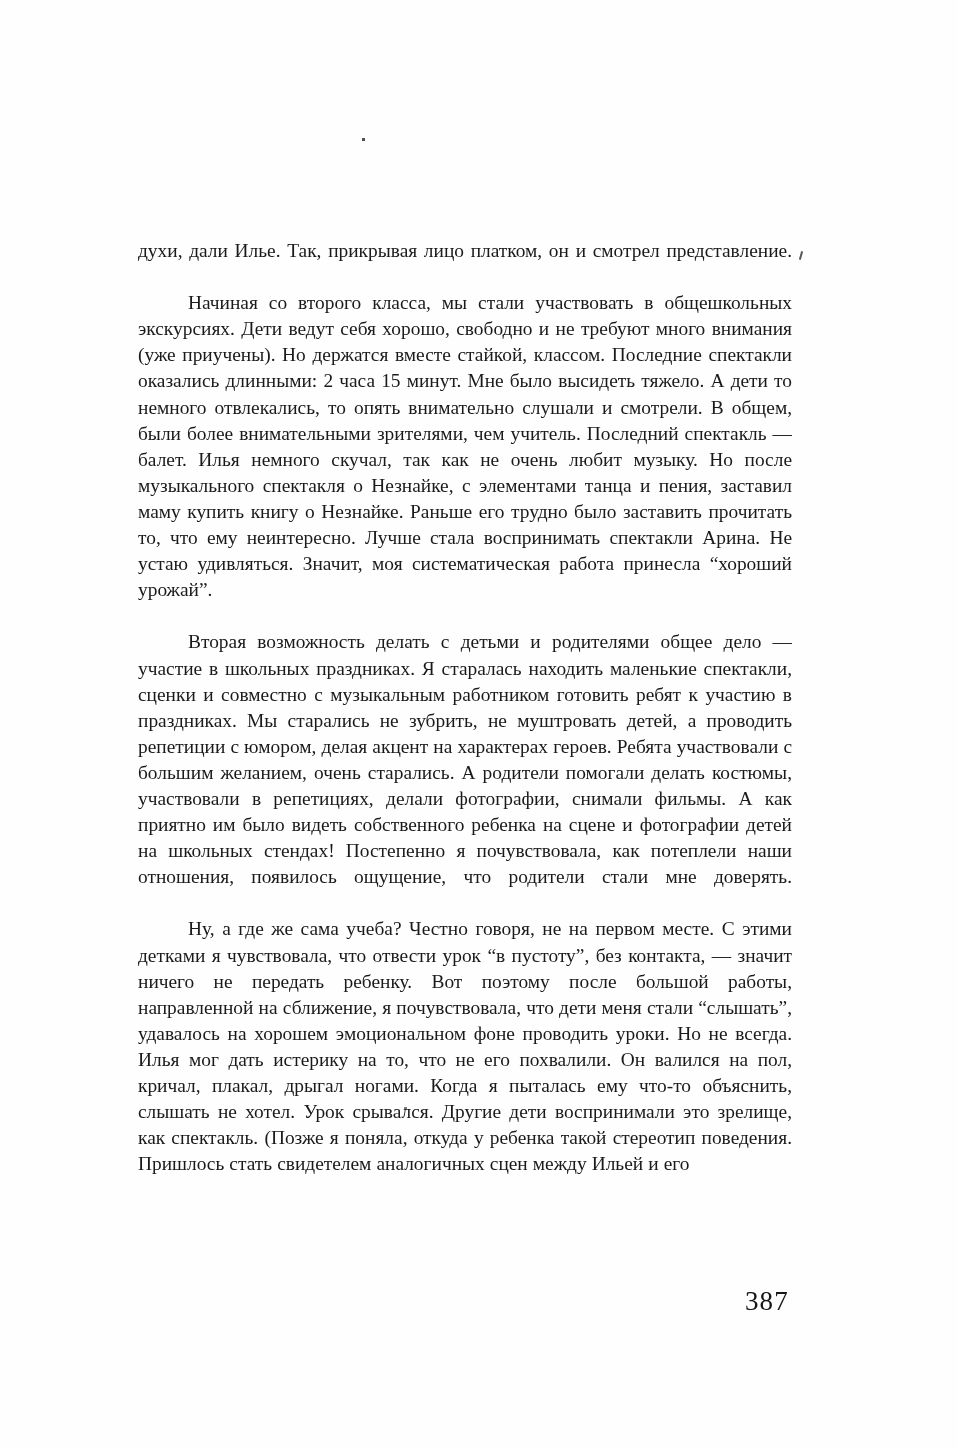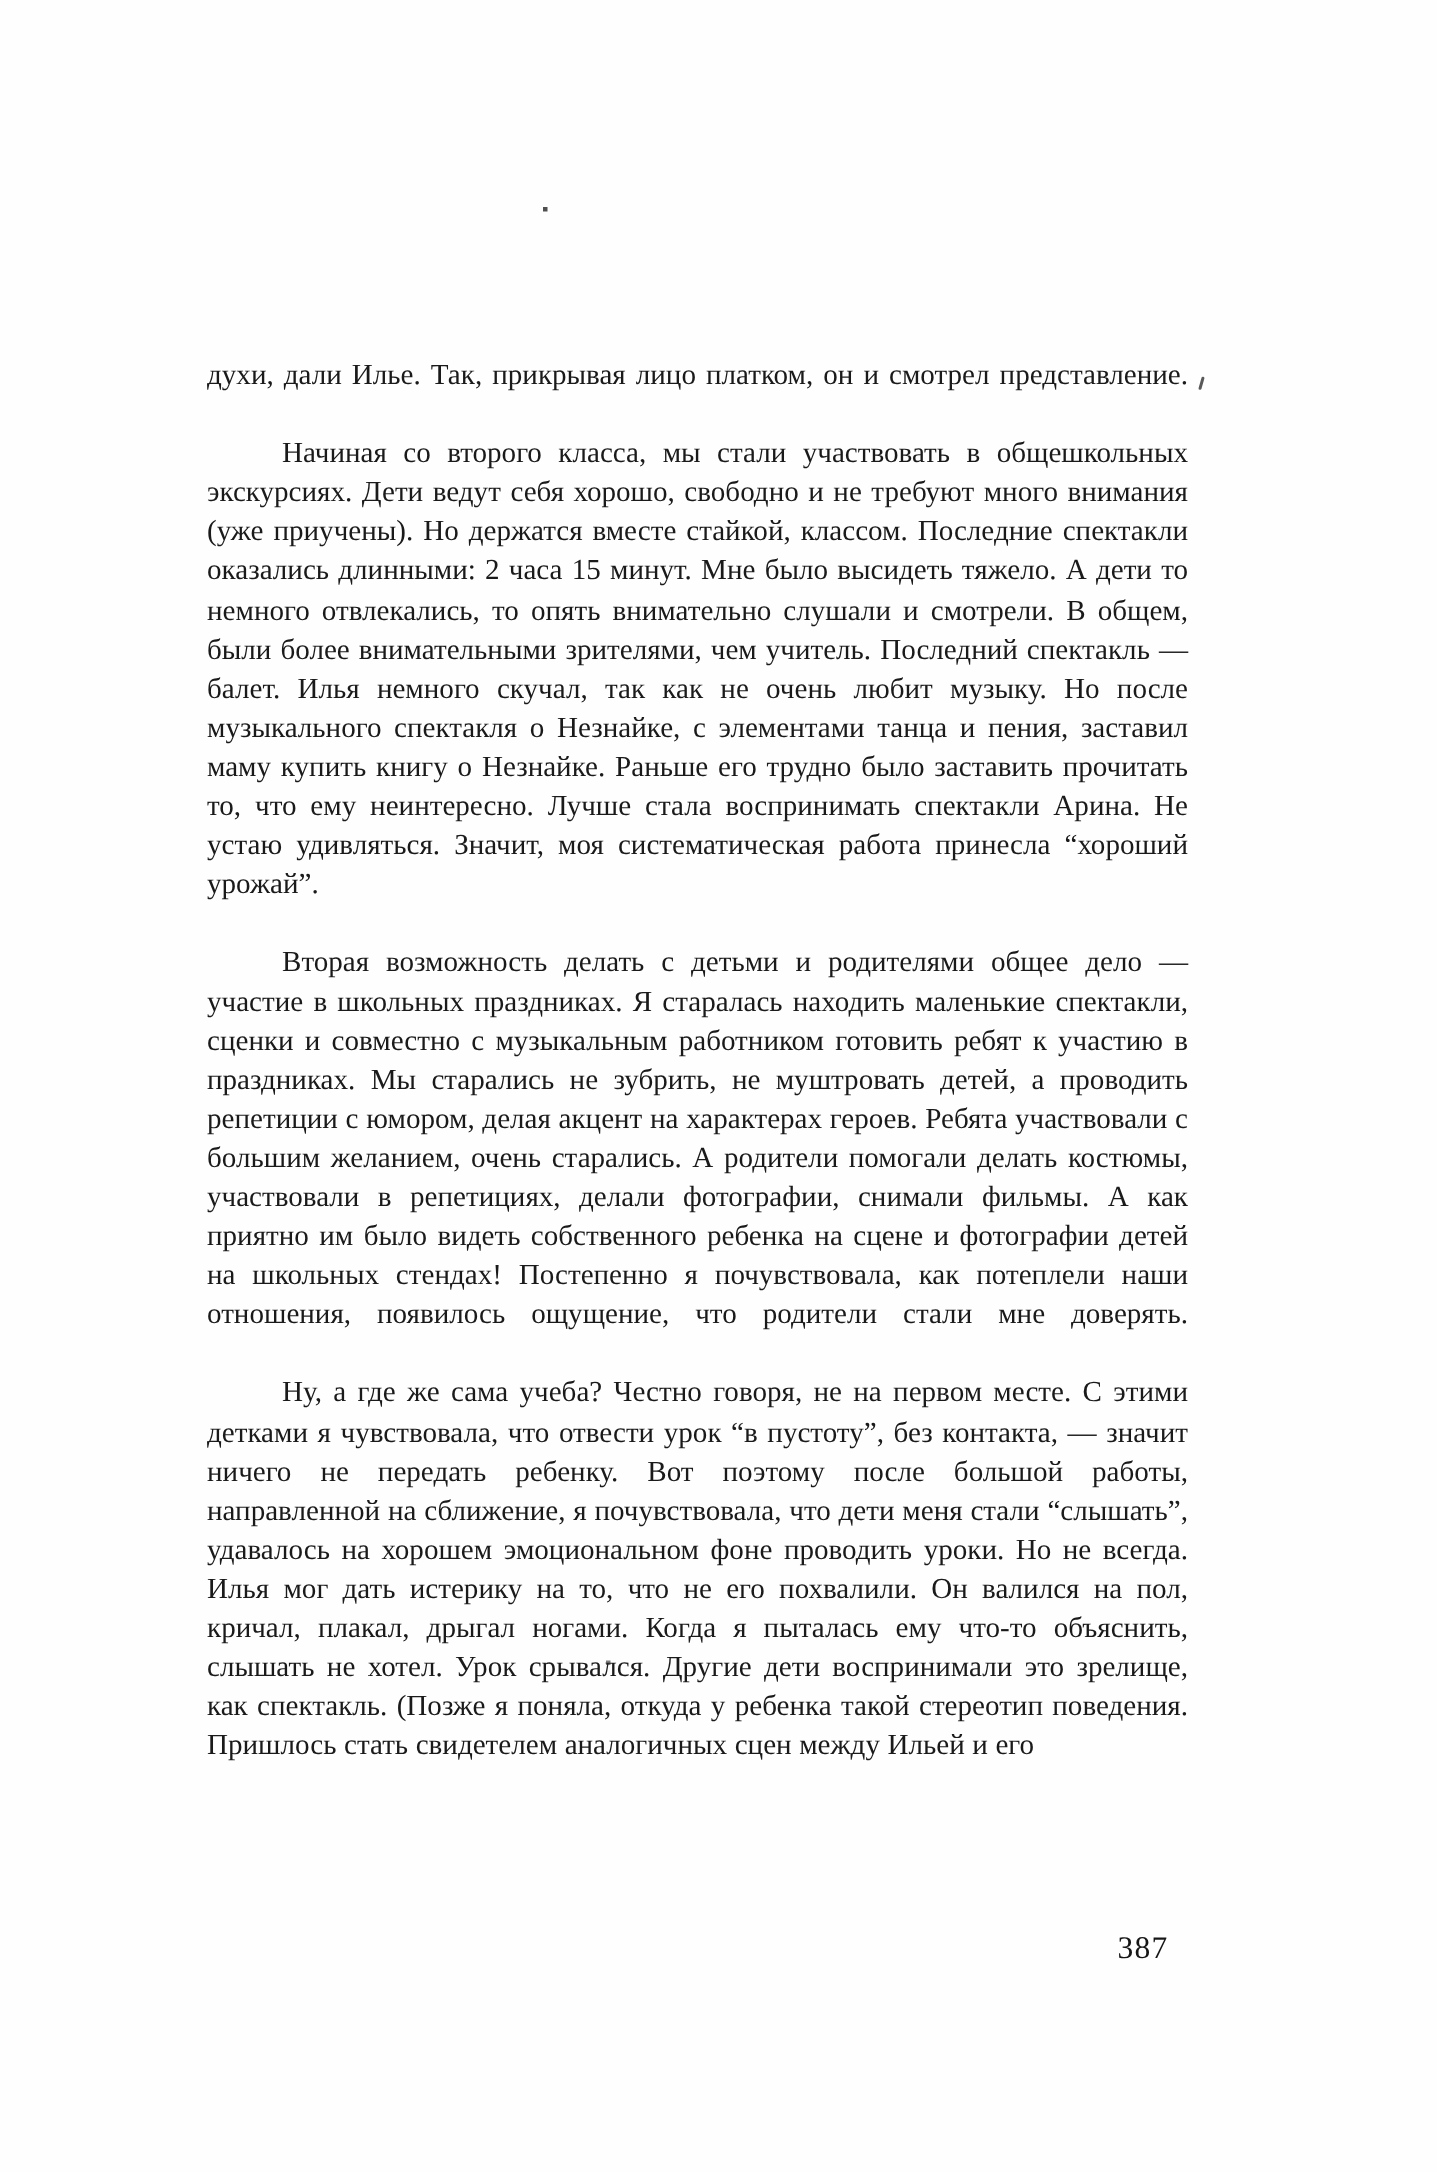--- a/index.html
+++ b/index.html
@@ -55,21 +55,21 @@
 
   
   .para.cut::after {
     display: none;
   }
 
   .folio {
     position: absolute;
     left: 745px;
     top: 1286px;
-    font-size: 21px;
+    font-size: 27px;
     letter-spacing: 0.04em;
     color: #161616;
   }
 
   
   .speck {
     position: absolute;
     background: #2a2a2a;
     pointer-events: none;
   }

